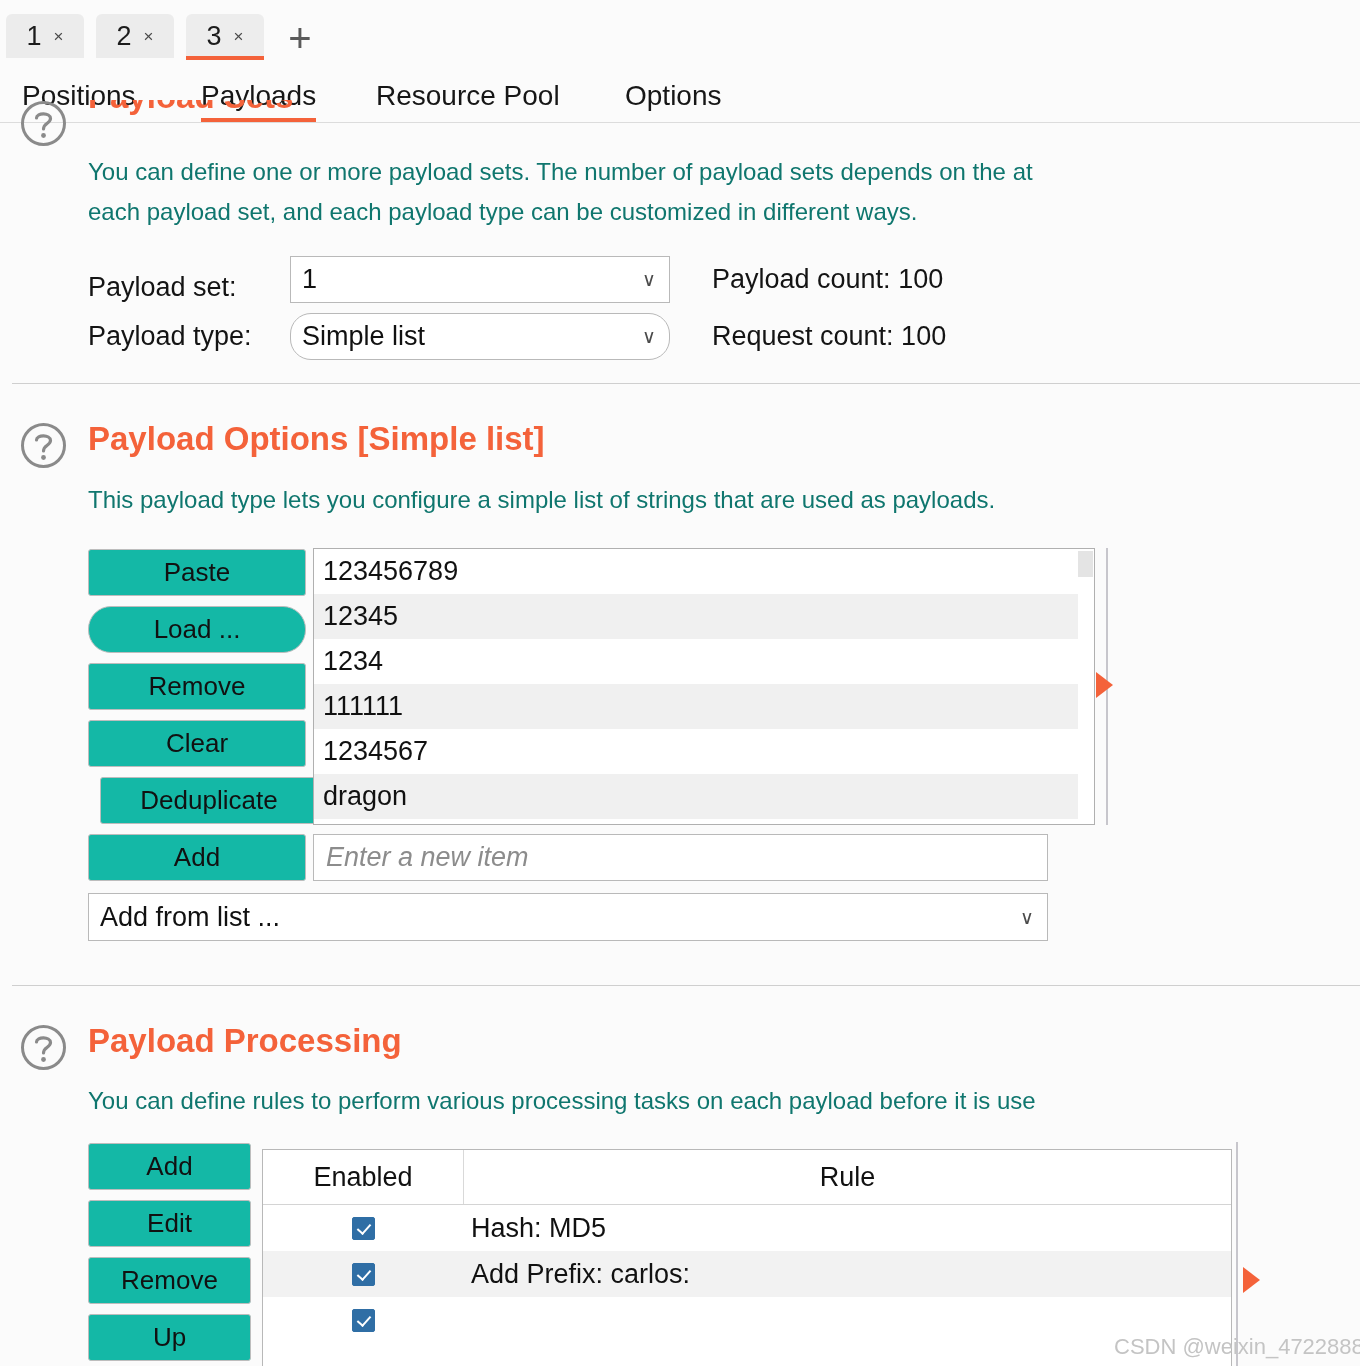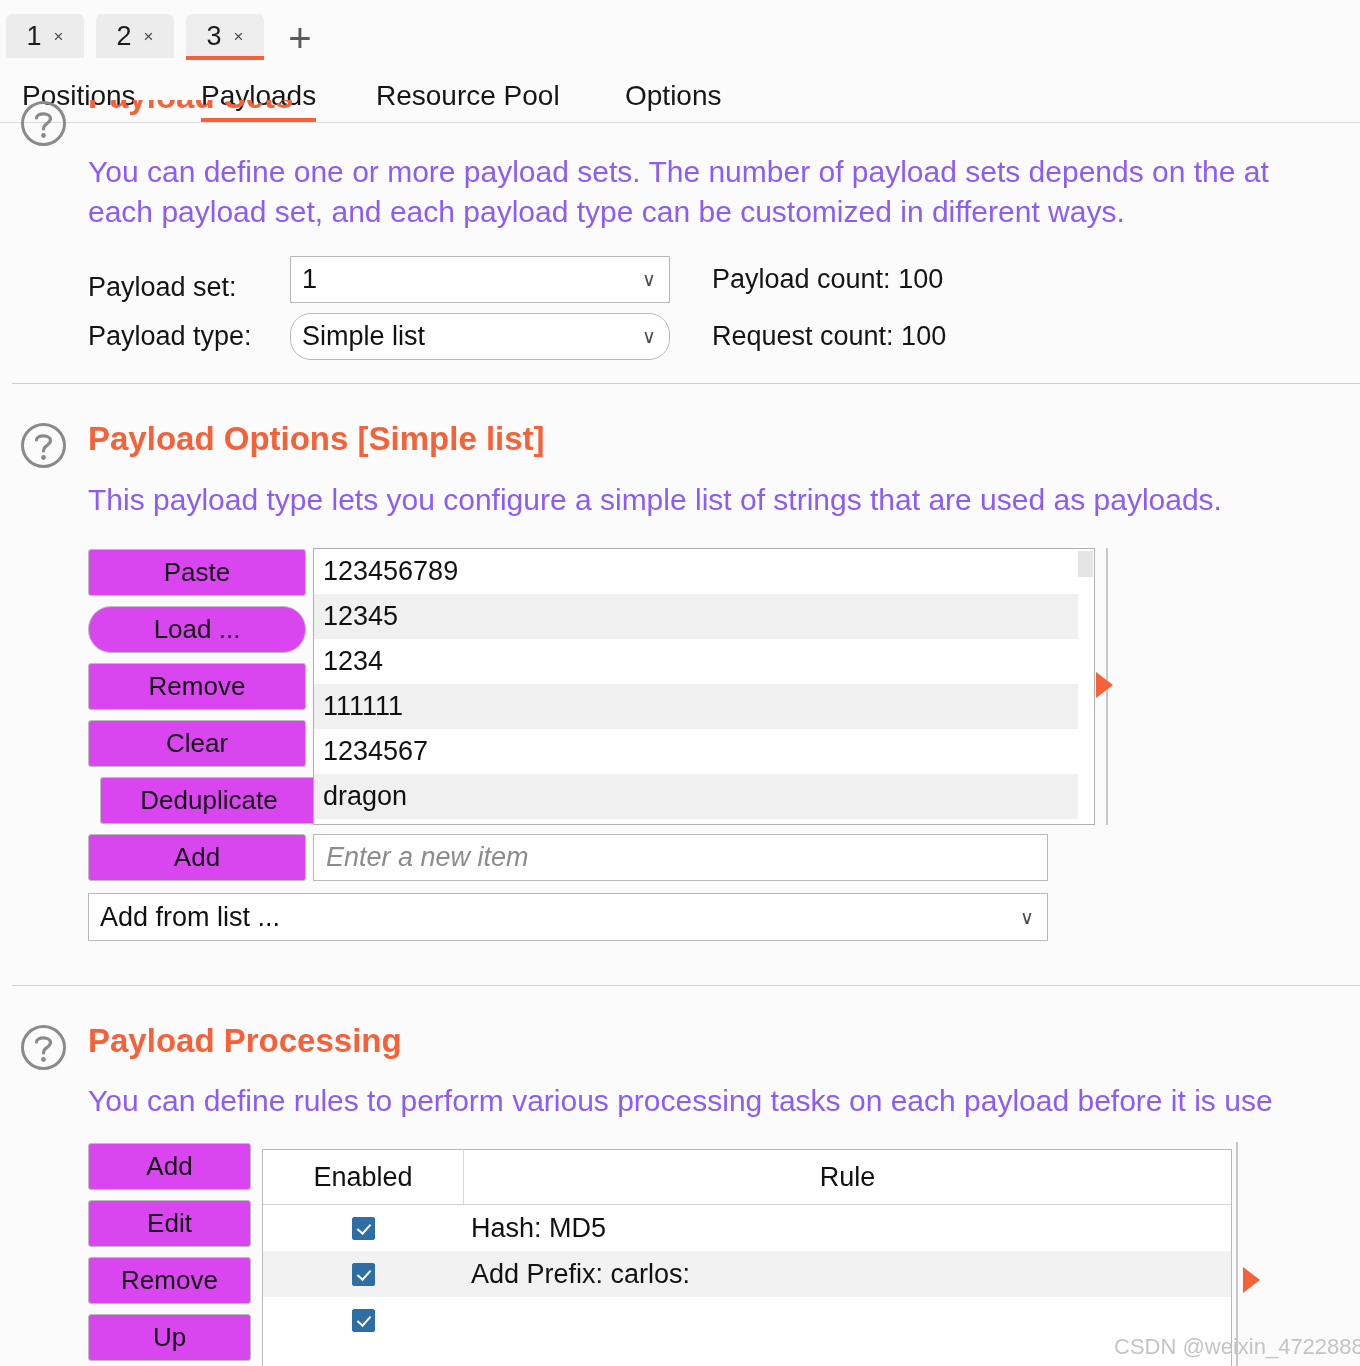--- a/index.html
+++ b/index.html
@@ -92,22 +92,22 @@
 
   .sec-title {
     position: absolute;
     font-size: 33px;
     font-weight: bold;
     color: #f4623a;
     white-space: nowrap;
   }
   .sec-desc {
     position: absolute;
-    font-size: 30px;
-    color: #8b5cf6;
+    font-size: 24px;
+    color: #0f766e;
     line-height: 40px;
     white-space: nowrap;
   }
   .divider {
     position: absolute;
     left: 12px;
     width: 1348px;
     height: 1px;
     background: #cfcfcf;
   }
@@ -141,21 +141,21 @@
     width: 40px;
     text-align: center;
     font-size: 19px;
     color: #4b4b4b;
     line-height: 1;
   }
 
   
   .btn {
     position: absolute;
-    background: #d946ef;
+    background: #14b8a6;
     border: 1px solid #bdbdbd;
     border-radius: 3px;
     box-sizing: border-box;
     display: flex;
     align-items: center;
     justify-content: center;
     font-size: 26px;
     color: #111;
     cursor: pointer;
     white-space: nowrap;

